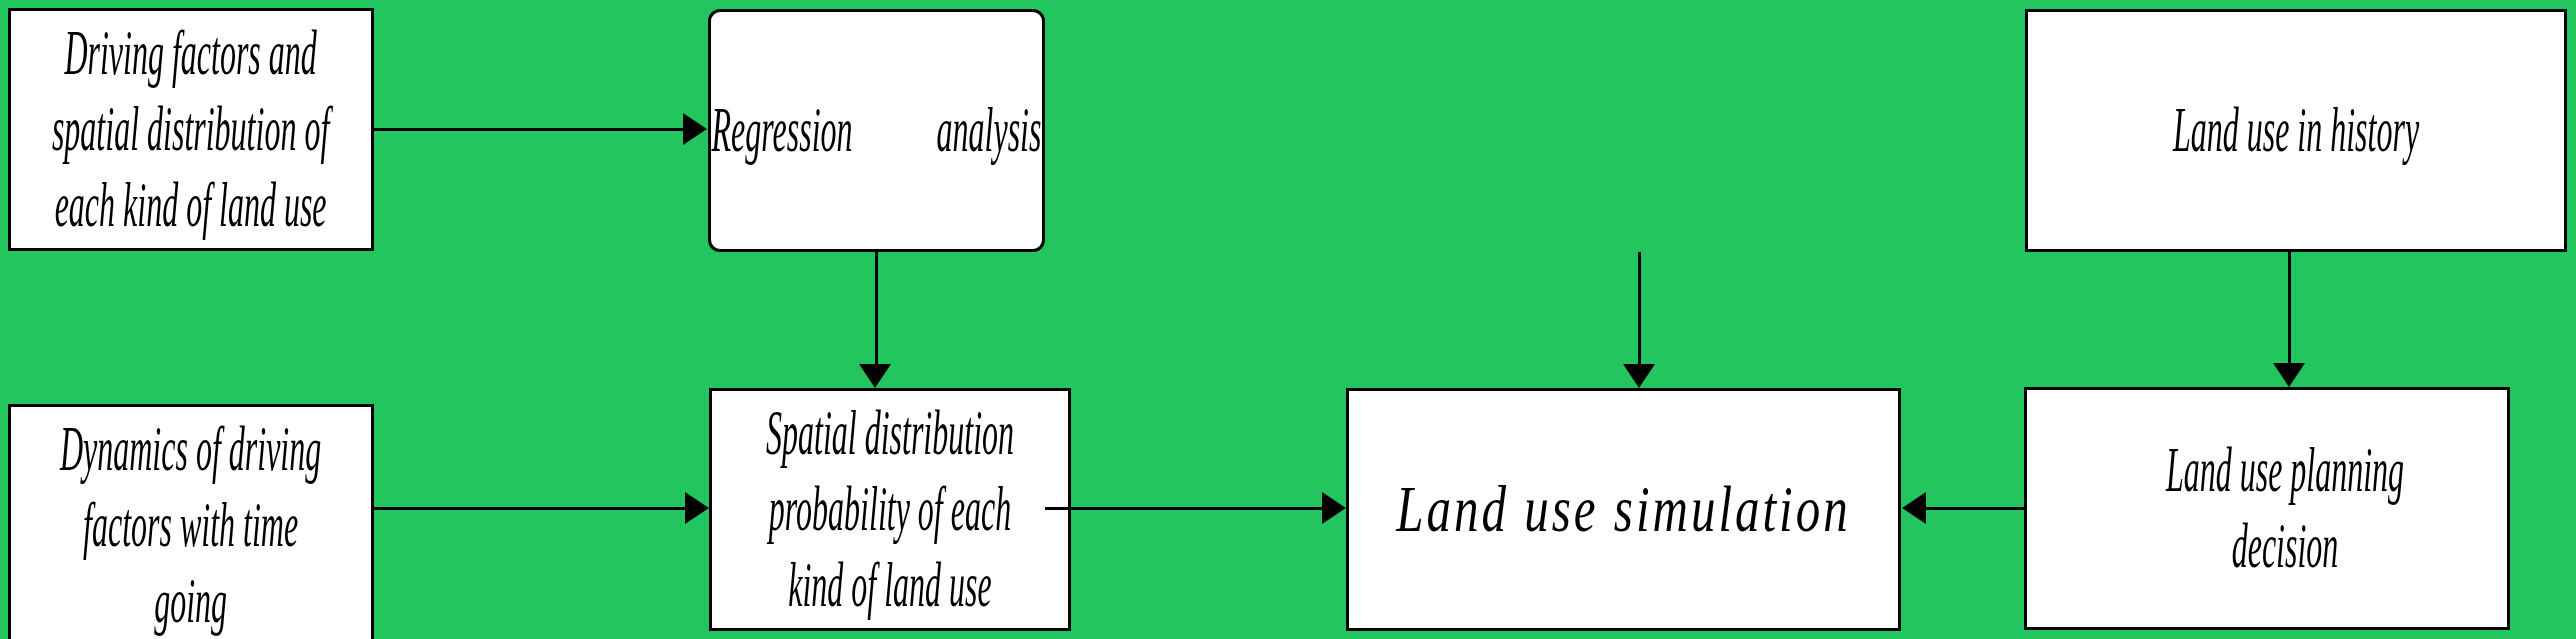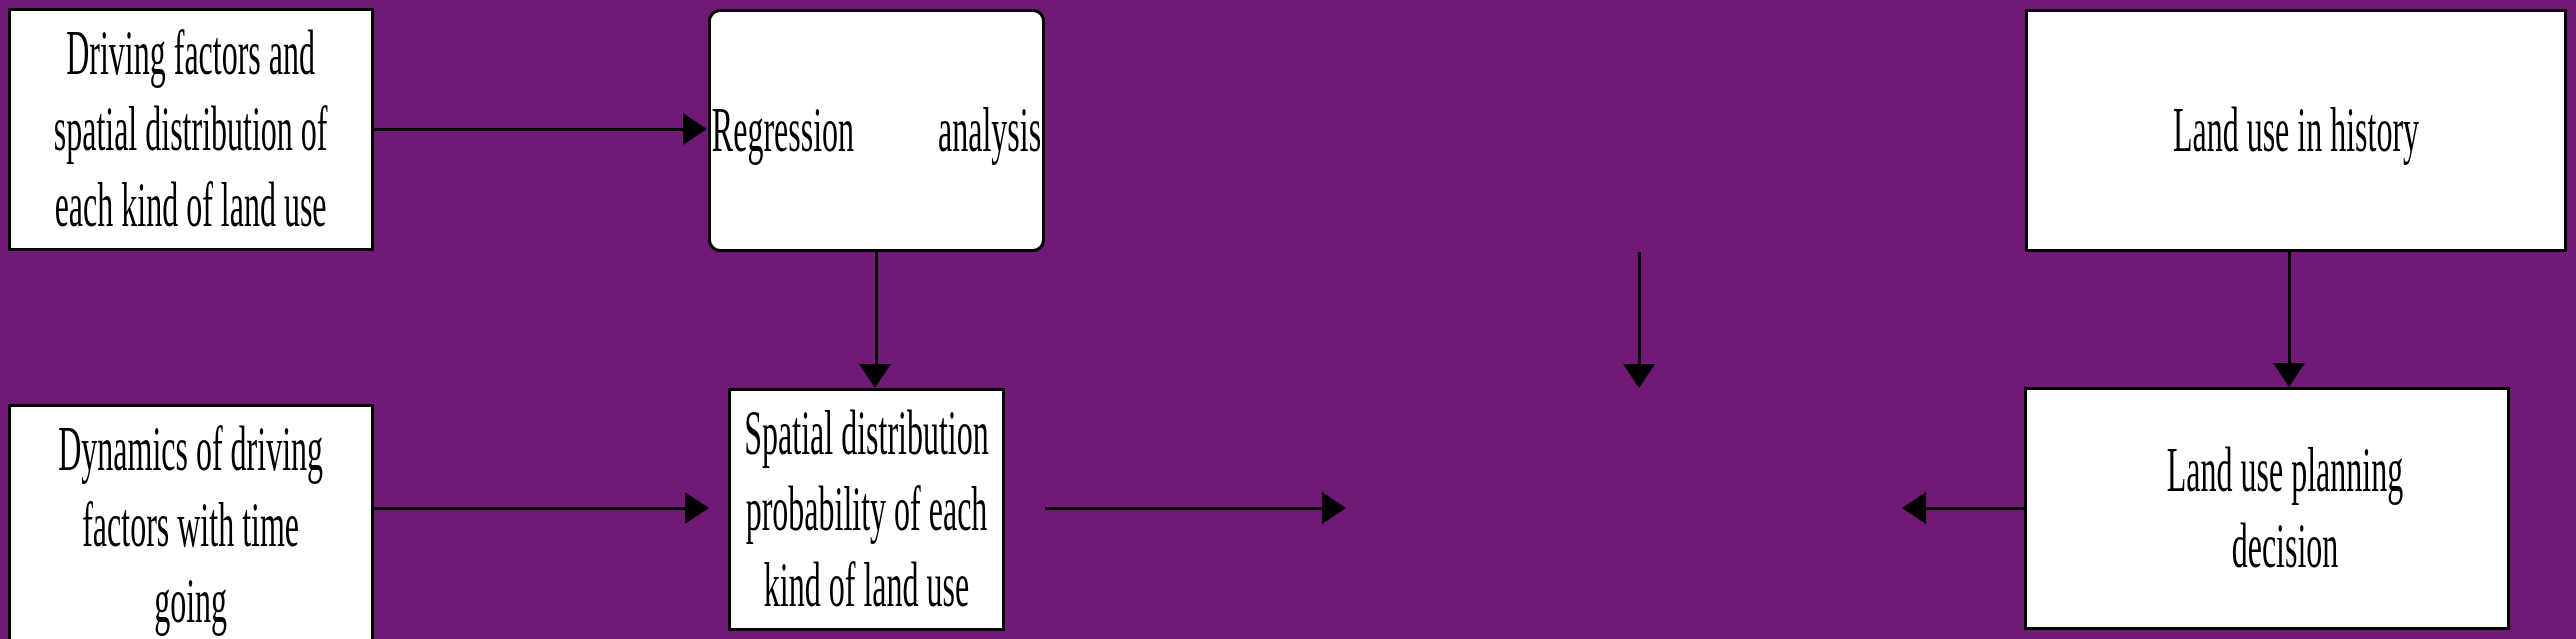--- a/index.html
+++ b/index.html
@@ -1,22 +1,23 @@
 <!DOCTYPE html>
 <html style="font-size:12px"><head>
 <meta charset="utf-8">
 <style>
   html, body { margin: 0; padding: 0; background: #ffffff; }
   .canvas {
     position: relative;
     width: 2576px;
     height: 639px;
-    background: #701a75;
+    background: #22c55e;
     overflow: hidden;
     font-family: "Liberation Serif", serif;
+    font-style: italic;
   }
   .node {
     position: absolute;
     box-sizing: border-box;
     border: 3.8px solid #000000;
     background: #ffffff;
     display: flex;
     align-items: center;
     justify-content: center;
   }
@@ -73,26 +74,29 @@
   <div class="node" style="left:2025px; top:9px; width:542px; height:243px;">
     <div class="lbl">Land use in history</div>
   </div>
 
   <div class="node" style="left:7.6px; top:404px; width:366px; height:243px;align-items:center;">
     <div class="lbl">Dynamics of driving
 factors with time
 going</div>
   </div>
 
-  <div class="node" style="left:728px; top:388px; width:277px; height:243px;">
+  <div class="node" style="left:709px; top:388px; width:362px; height:243px;">
     <div class="lbl">Spatial distribution
 probability of each
 kind of land use</div>
   </div>
 
+  <div class="node" style="left:1346px; top:388px; width:555px; height:243px;">
+    <div class="lbl wide">Land use simulation</div>
+  </div>
 
   <div class="node" style="left:2024px; top:387px; width:486px; height:243px;padding-left:36px;">
     <div class="lbl">Land use planning
 decision</div>
   </div>
 
   <div>
     <div class="shaft" style="left:374px; top:128px; width:311px; height:3px;"></div>
     <div class="ah right" style="left:683px; top:113px;"></div>
   </div>

